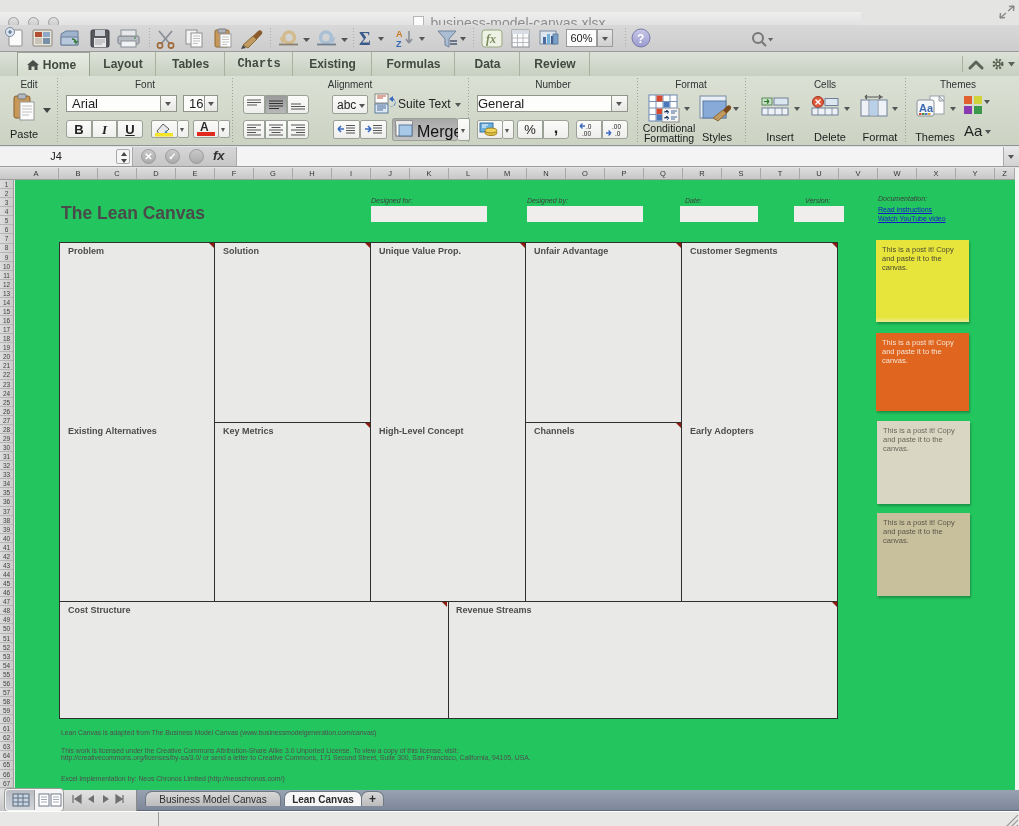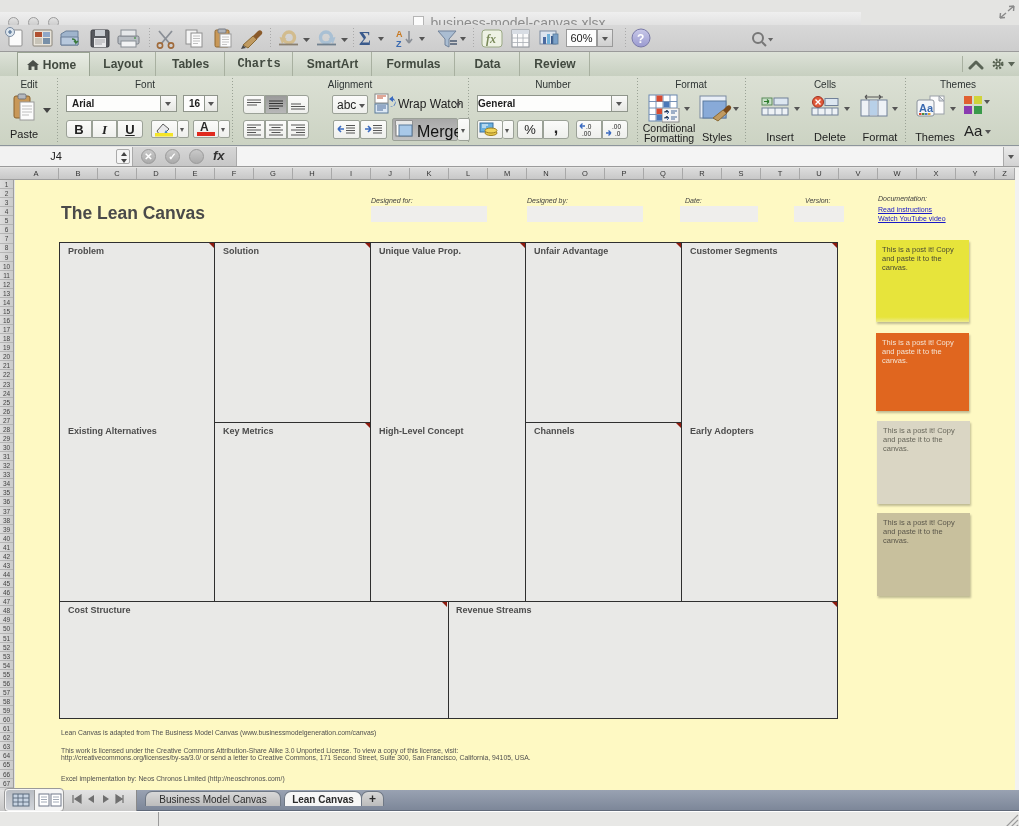--- a/index.html
+++ b/index.html
@@ -43,22 +43,22 @@
   font-size:12px; font-weight:bold; color:#424a40; text-align:center; line-height:24px; }
 
 
 #ribbon { position:absolute; top:76px; left:0; width:1019px; height:70px;
   background:linear-gradient(#dbe0d4,#ccd3c3); border-bottom:1px solid #8d959c; }
 .grplabel { position:absolute; top:3px; font-size:10px; color:#2e3433; width:200px; text-align:center; }
 .gsep { position:absolute; top:2px; width:1px; height:64px;
   background:repeating-linear-gradient(#9aa295 0 1px, transparent 1px 3px); }
 .rbtn { position:absolute; background:linear-gradient(#fbfbfa,#eeefec); border:1px solid #9ba197;
   border-radius:2px; }
-.combo { position:absolute; background:#fdfdfc; border:1px solid #8f958b; font-size:10px;
-  color:#1d1d1d;font-weight:bold; }
+.combo { position:absolute; background:#fdfdfc; border:1px solid #8f958b; font-size:13px;
+  color:#1d1d1d; }
 .combo .arrowbtn { position:absolute; right:0; top:0; bottom:0; width:16px;
   background:linear-gradient(#fafaf9,#e6e7e3); border-left:1px solid #8f958b; }
 .riblbl { position:absolute; font-size:11px; color:#1d1d1d; text-align:center; }
 
 
 #fbar { position:absolute; top:147px; left:0; width:1019px; height:20px;
   background:linear-gradient(#d6d6d6,#c7c7c7); border-bottom:1px solid #9b9b9b; }
 #namebox { position:absolute; top:0; left:0; width:133px; height:19px; background:#f2f2f2;
   border-right:1px solid #aaa; font-size:11px; color:#222; text-align:center; line-height:19px;
   padding-right:20px; }
@@ -76,21 +76,21 @@
 #colhdr { position:absolute; top:168px; left:0; width:1019px; height:12px;
   background:linear-gradient(#dcdcdc,#c8c8c8); border-bottom:1px solid #9e9e9e; }
 .colcell { position:absolute; top:0; height:11px; border-right:1px solid #a8a8a8;
   font-size:7.5px; color:#333; text-align:center; line-height:12px; }
 #rowhdr { position:absolute; top:180px; left:0; width:14px; height:610px;
   background:linear-gradient(90deg,#dcdcdc,#cbcbcb); border-right:1px solid #9e9e9e; }
 .rowcell { position:absolute; left:0; width:13px; height:9.1px; border-bottom:1px solid #b5b5b5;
   font-size:6.5px; color:#444; text-align:center; line-height:9px; }
 
 
-#sheet { position:absolute; top:180px; left:15px; width:1000px; height:610px; background:#fef9c3; }
+#sheet { position:absolute; top:180px; left:15px; width:1000px; height:610px; background:#22c55e; }
 #rightstrip { position:absolute; top:168px; left:1015px; width:4px; height:622px; background:#f2f2f1; }
 .canvasbox { position:absolute; border:1px solid #2f2f2f; background:#e9e9e7; }
 .cbl { position:absolute; font-size:9px; font-weight:bold; color:#4c4c4c; }
 .redtri { position:absolute; width:0; height:0; border-left:5px solid transparent;
   border-top:5px solid #8e1b0e; }
 .postit { position:absolute; width:93px; font-size:7.5px; line-height:1.22; padding:5px 6px;
   box-shadow:1px 2px 2px rgba(0,0,0,0.25); }
 .ftr { position:absolute; font-size:6.8px; color:#4f4f4f; }
 .fieldlbl { position:absolute; font-size:7px; font-style:italic; color:#3f3f3f; }
 .fieldbox { position:absolute; height:16px; background:#efeeec; }
@@ -225,21 +225,21 @@
     </div>
   </div>
 
   <div id="tabsrow">
     <div id="hometab"><svg width="12" height="11" style="position:absolute;left:9px;top:7px;">
           <path d="M6 0 L12 5 L10.5 5 L10.5 10 L7.5 10 L7.5 6.5 L4.5 6.5 L4.5 10 L1.5 10 L1.5 5 L0 5 Z" fill="#4a4f49"></path>
         </svg><span style="margin-left:12px;">Home</span></div>
     <div class="rtab" style="left:91px; width:65px;">Layout</div>
     <div class="rtab" style="left:157px; width:68px;">Tables</div>
     <div class="rtab" style="left:226px; width:67px;font-family:Liberation Mono, monospace;">Charts</div>
-    <div class="rtab" style="left:294px; width:78px;">SmartArt</div>
+    <div class="rtab" style="left:294px; width:78px;">Existing</div>
     <div class="rtab" style="left:373px; width:82px;">Formulas</div>
     <div class="rtab" style="left:456px; width:64px;">Data</div>
     <div class="rtab" style="left:521px; width:69px;">Review</div>
     <div style="position:absolute; left:962px; top:4px; width:1px; height:16px; background:#a8b0a0;"></div>
     <svg width="18" height="12" style="position:absolute; left:968px; top:7px;">
       <path d="M2 9 L8 3 L14 9" fill="none" stroke="#5a6456" stroke-width="3" stroke-linecap="round" stroke-linejoin="round"></path>
     </svg>
     <svg width="26" height="16" style="position:absolute; left:990px; top:4px;">
       <circle cx="8" cy="8" r="4.2" fill="none" stroke="#55604f" stroke-width="2.6" stroke-dasharray="1.8 1.6"></circle>
       <circle cx="8" cy="8" r="2" fill="none" stroke="#55604f" stroke-width="1.4"></circle>
@@ -308,21 +308,21 @@
           <path d="M3 8h10M3 10.5h14M3 13h14" stroke="#555" stroke-width="1.2"></path>
         </svg></div>
     <div class="rbtn" style="left:332px; top:19px; width:36px; height:19px; font-size:12px; color:#222; text-align:left; line-height:18px;"><span style="margin-left:4px;">abc</span><span class="dd" style="left:26px; top:8px;"></span></div>
     <svg width="22" height="22" style="position:absolute; left:374px; top:17px;">
       <rect x="1" y="1" width="13" height="9" fill="#fff" stroke="#888"></rect>
       <path d="M3 3h9M3 5h6" stroke="#c05030" stroke-width="1"></path>
       <rect x="1" y="11" width="13" height="9" fill="#dce8f4" stroke="#5a7a9a"></rect>
       <path d="M3 13h9M3 15h9M3 17h6" stroke="#4a6a9a" stroke-width="1"></path>
       <path d="M16 14 a5 5 0 0 0 3 -9 l0 -2 l-4 3 l4 3 l0 -2 a3 3 0 0 1 -1 6 z" fill="#3a6ac0"></path>
     </svg>
-    <div style="position:absolute; left:398px; top:21px; font-size:12px; color:#222;">Wrap Watch</div>
+    <div style="position:absolute; left:398px; top:21px; font-size:12px; color:#222;">Suite Text</div>
     <div class="dd" style="left:455px; top:27px;"></div>
     <div class="rbtn" style="left:243px; top:44px; width:22px; height:19px; border-radius:3px 0 0 3px;"><svg width="20" height="17">
           <path d="M3 4h14M3 6.5h9M3 9h14M3 11.5h9M3 14h14" stroke="#555" stroke-width="1.1"></path>
         </svg></div>
     <div class="rbtn" style="left:265px; top:44px; width:22px; height:19px; border-radius:0;"><svg width="20" height="17">
           <path d="M3 4h14M5.5 6.5h9M3 9h14M5.5 11.5h9M3 14h14" stroke="#555" stroke-width="1.1"></path>
         </svg></div>
     <div class="rbtn" style="left:287px; top:44px; width:22px; height:19px; border-radius:0 3px 3px 0;"><svg width="20" height="17">
           <path d="M3 4h14M8 6.5h9M3 9h14M8 11.5h9M3 14h14" stroke="#555" stroke-width="1.1"></path>
         </svg></div>

